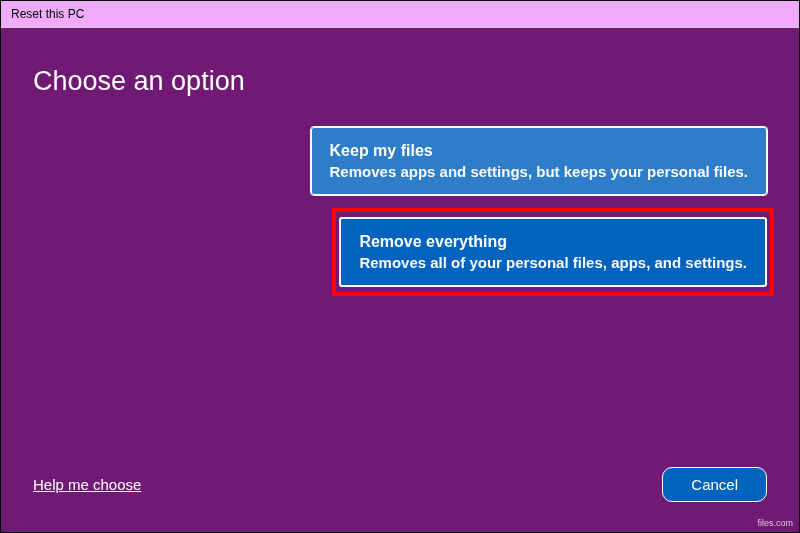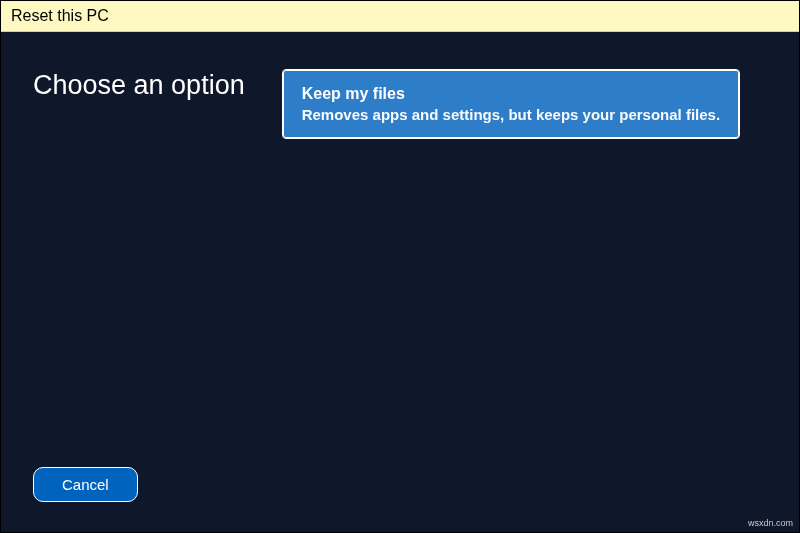--- a/index.html
+++ b/index.html
@@ -15,45 +15,45 @@
       overflow: hidden;
     }
     .window {
       width: 100%;
       height: 100%;
       border: 1px solid #000;
       display: flex;
       flex-direction: column;
     }
     .titlebar {
-      background: #fef9c3;
+      background: #f0abfc;
       color: #000;
-      font-size: 16px;
+      font-size: 12px;
       padding: 6px 10px;
       border-bottom: 1px solid #ccc;
     }
     .bluepane {
-      background: #0f172a;
+      background: #701a75;
       flex: 1;
       padding: 38px 32px 30px 32px;
       color: #fff;
       display: flex;
-      flex-direction: row;
+      flex-direction: column;
       position: relative;
-      gap: 38px;
     }
     .heading {
       font-size: 27px;
       font-weight: 400;
       margin-bottom: 30px;
     }
     .options {
       display: flex;
       flex-direction: column;
       gap: 22px;
+      align-items: flex-end;
     }
     .option {
       border: 2px solid #fff;
       border-radius: 3px;
       padding: 14px 18px;
       cursor: pointer;
       text-align: left;
       color: #fff;
       font-family: inherit;
     }
@@ -130,22 +130,29 @@
   <div class="bluepane">
     <h1 class="heading">Choose an option</h1>
 
     <div class="options">
 
       <button class="option selected">
         <div class="option-title">Keep my files</div>
         <div class="option-desc">Removes apps and settings, but keeps your personal files.</div>
       </button>
 
+      <div class="highlight-wrap">
+        <button class="option plain">
+          <div class="option-title">Remove everything</div>
+          <div class="option-desc">Removes all of your personal files, apps, and settings.</div>
+        </button>
+      </div>
 
     </div>
 
     <div class="bottom">
+      <button class="help-link">Help me choose</button>
       <button class="cancel-btn">Cancel</button>
     </div>
 
-    <div class="watermark">wsxdn.com</div>
+    <div class="watermark">files.com</div>
   </div>
 </div>
 
 </body></html>

